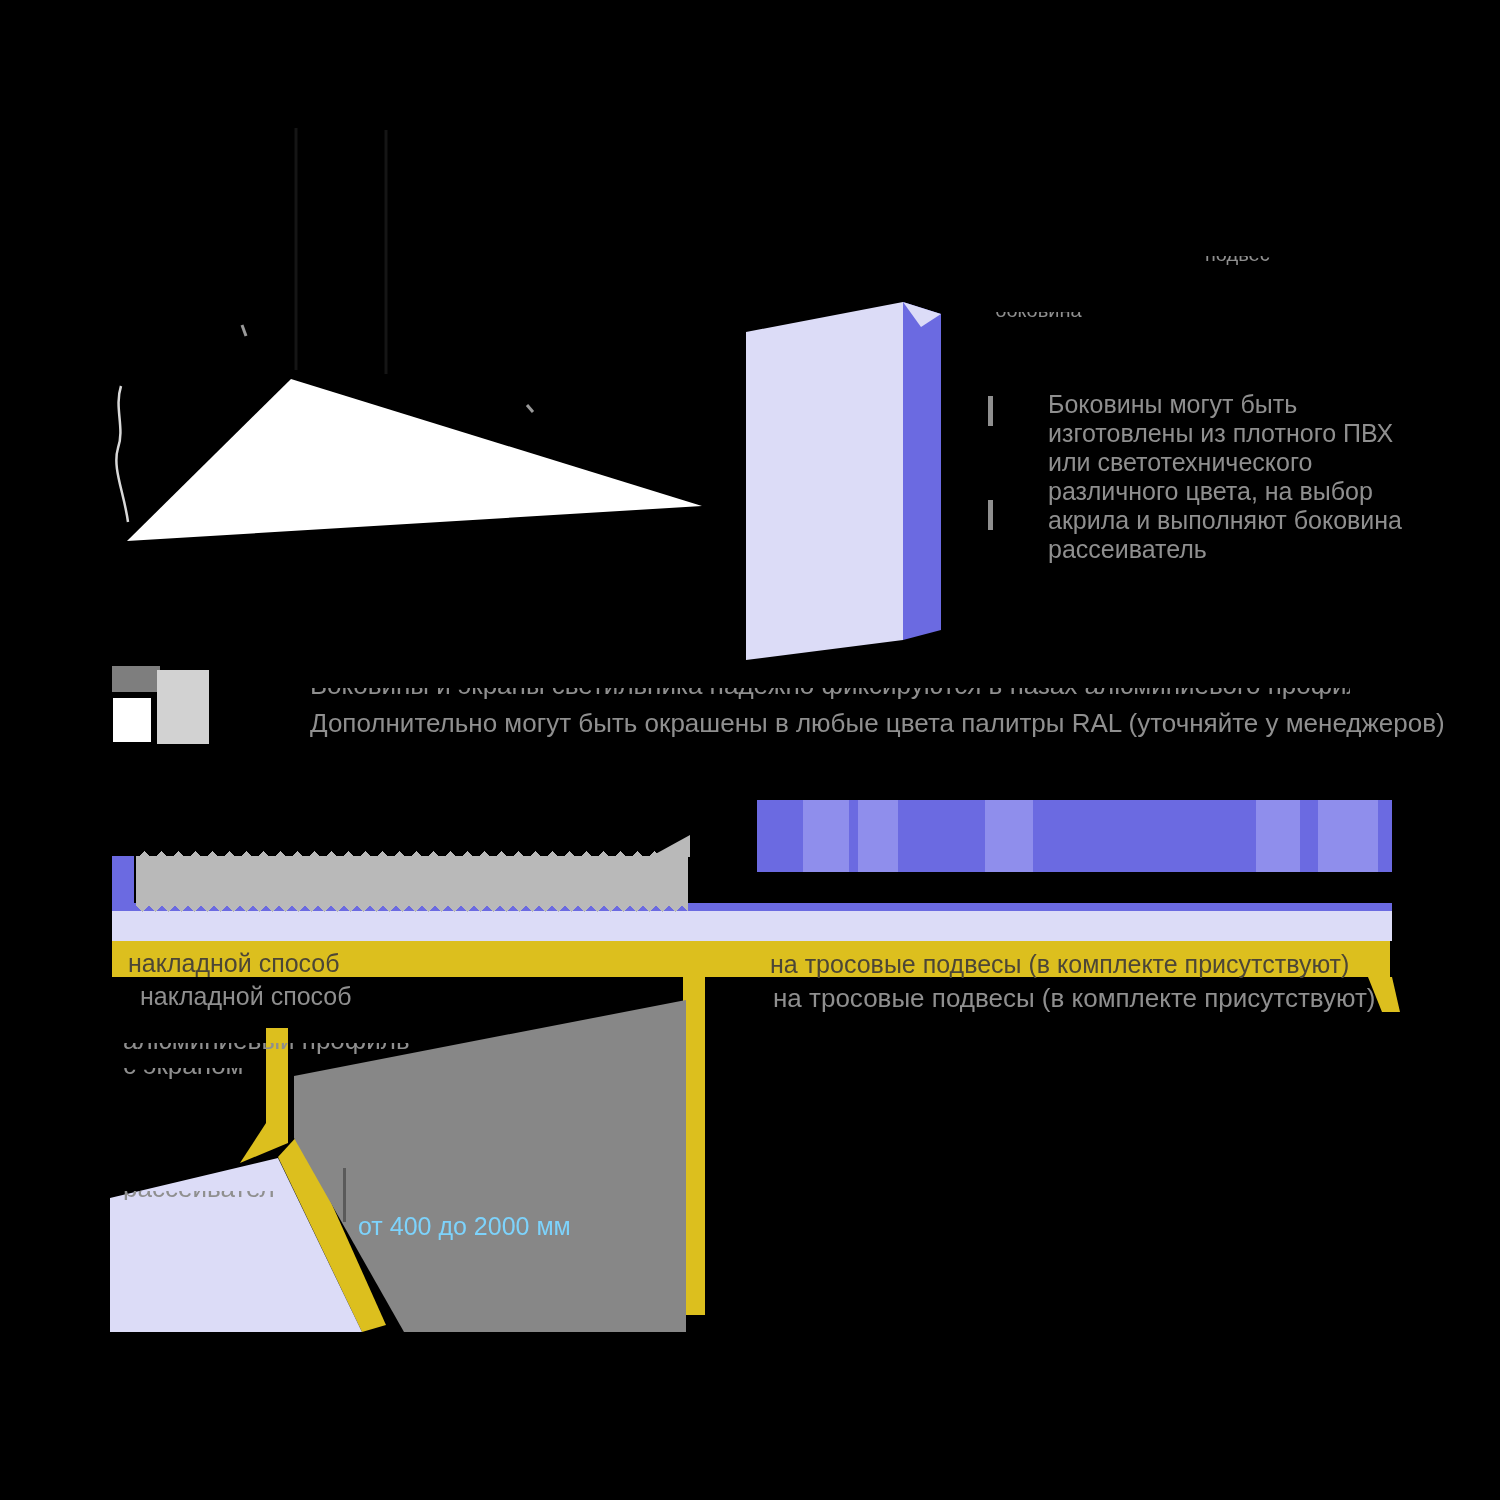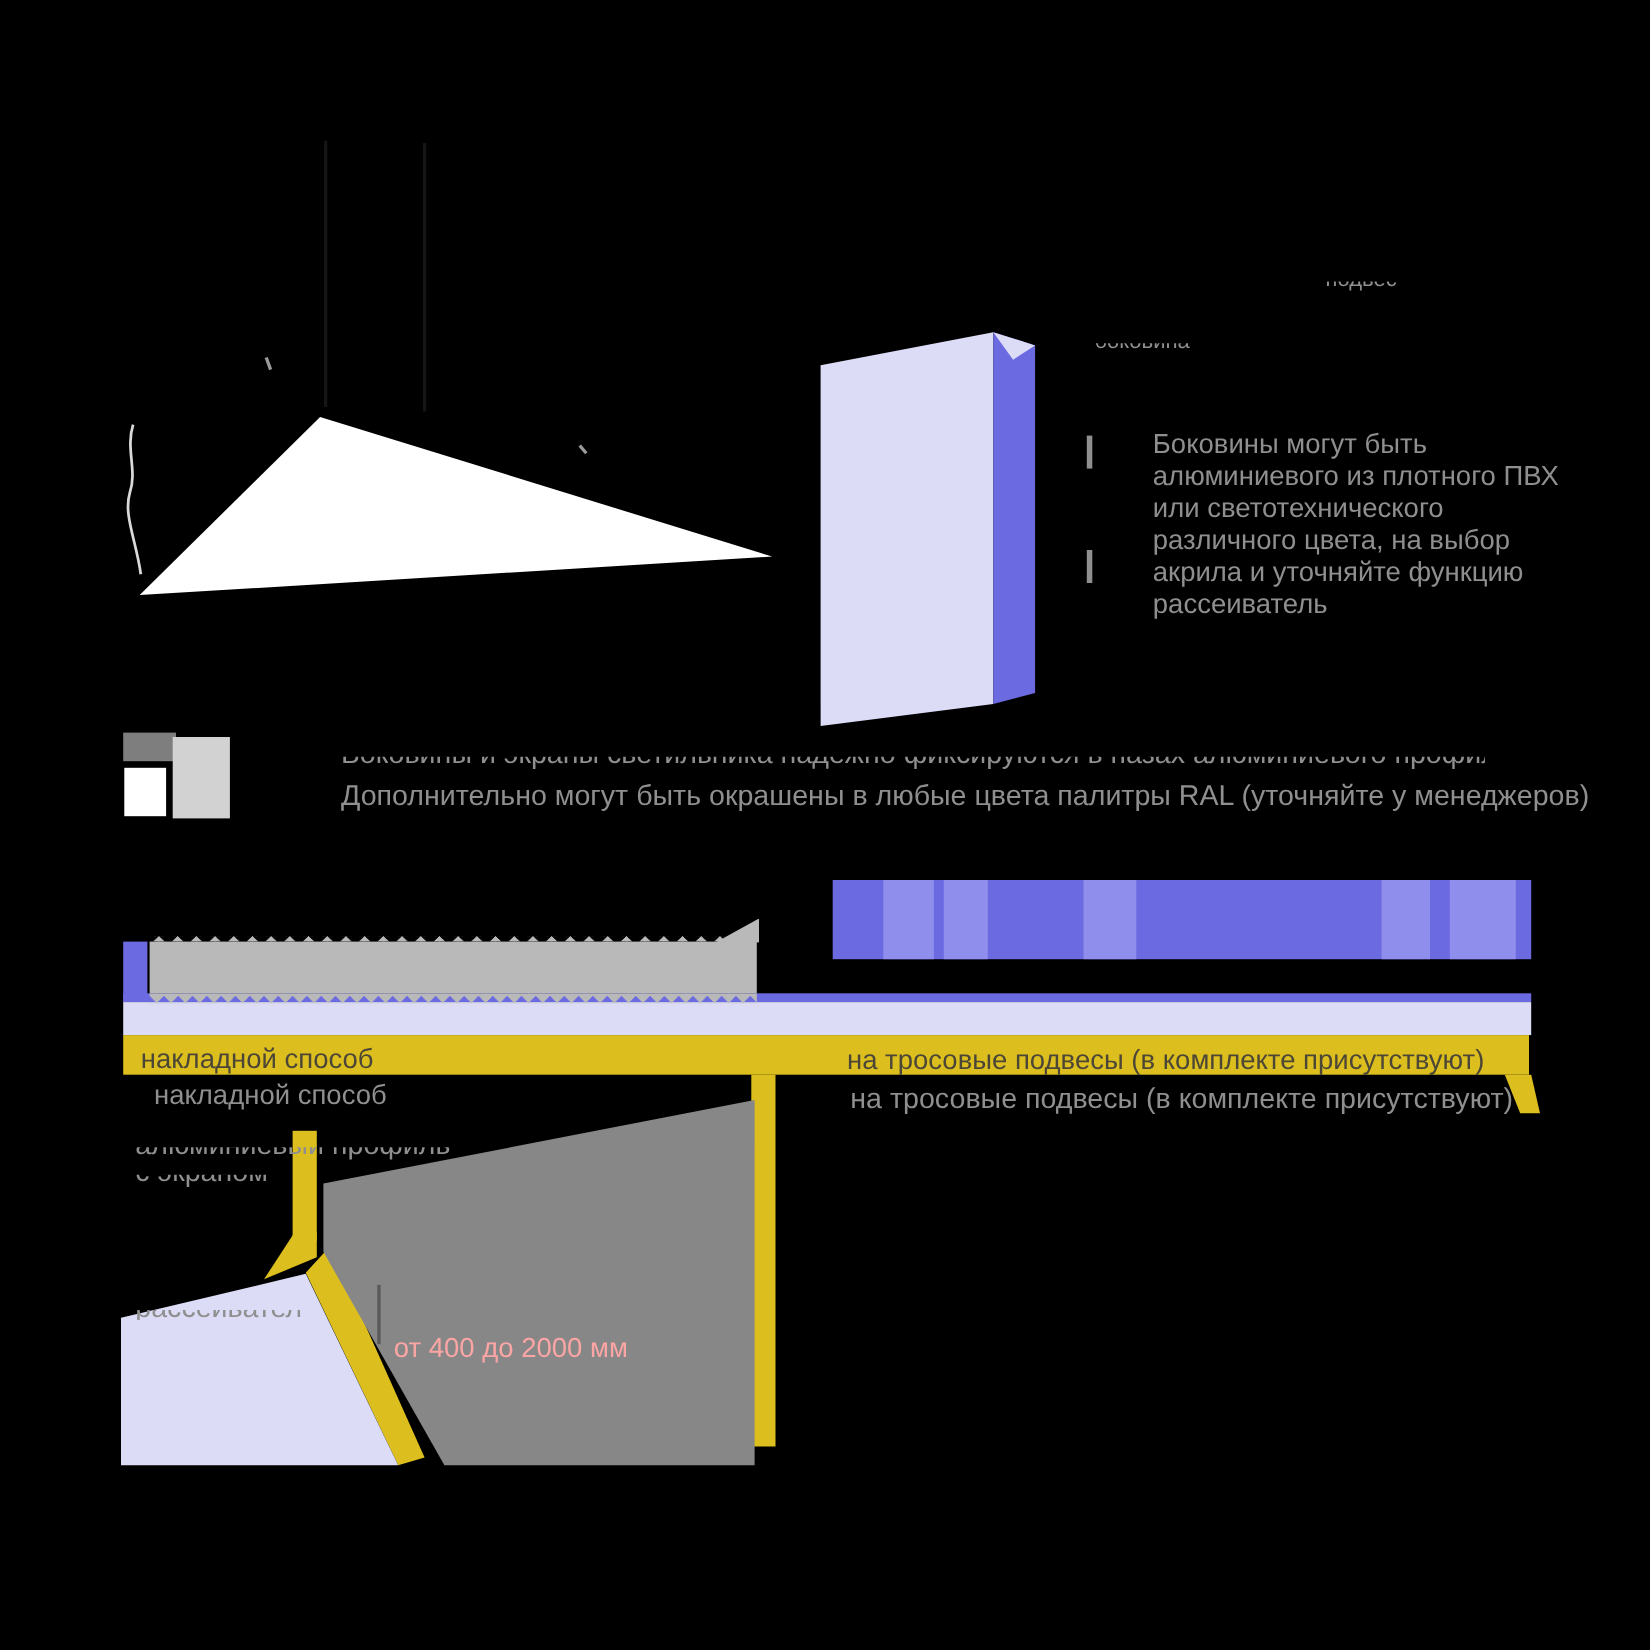--- a/index.html
+++ b/index.html
@@ -3,21 +3,21 @@
 <meta charset="utf-8">
 <style>
   html,body{margin:0;padding:0;background:#000;}
   #canvas{position:relative;width:1500px;height:1500px;background:#000;overflow:hidden;
           font-family:"Liberation Sans",sans-serif;}
   .abs{position:absolute;}
   svg{position:absolute;left:0;top:0;}
   .gtxt{color:#8f8f8f;font-size:25px;line-height:29px;white-space:nowrap;}
   .gtxt2{color:#8f8f8f;font-size:26px;white-space:nowrap;}
   .darkdup{color:#4c4636;font-size:25px;white-space:nowrap;}
-  .dimtxt{color:#fca5a5;font-size:25px;white-space:nowrap;}
+  .dimtxt{color:#7dd3fc;font-size:25px;white-space:nowrap;}
   .frag{overflow:hidden;}
   .frag span{position:relative;display:block;color:#8f8f8f;font-size:26px;line-height:26px;top:-16px;white-space:nowrap;}
   .frag.small span{font-size:20px;line-height:20px;top:-12px;}
   
   #sawstrip{left:136px;top:856px;width:552px;height:47px;background:#b9b9b9;}
   #sawstrip::after{content:'';position:absolute;top:100%;left:0;right:0;height:9px;
      background:conic-gradient(from 315deg at 50% 100%, #b9b9b9 90deg, #0000 0);
      background-size:13px 9px;background-repeat:repeat-x;}
   #sawstrip::before{content:'';position:absolute;bottom:100%;left:0;right:0;height:5px;
      background:conic-gradient(from 135deg at 50% 0%, #b9b9b9 90deg, #0000 0);
@@ -83,24 +83,24 @@
   <div class="patch" style="left:985px;width:48px;"></div>
   <div class="patch" style="left:1256px;width:44px;"></div>
   <div class="patch" style="left:1318px;width:60px;"></div>
 
   <div class="abs swatch-gray"></div>
   <div class="abs swatch-white"></div>
   <div class="abs swatch-light"></div>
 
   <div class="abs gtxt" style="left:1048px;top:390px;">
     <div>Боковины могут быть</div>
-    <div>алюминиевого из плотного ПВХ</div>
+    <div>изготовлены из плотного ПВХ</div>
     <div>или светотехнического</div>
     <div>различного цвета, на выбор</div>
-    <div>акрила и уточняйте функцию</div>
+    <div>акрила и выполняют боковина</div>
     <div>рассеиватель</div>
   </div>
 
   <div class="abs frag" style="left:310px;top:688px;width:1040px;height:12px;">
     <span>Боковины и экраны светильника надёжно фиксируются в пазах алюминиевого профиля</span>
   </div>
 
   <div class="abs gtxt2" style="left:310px;top:708px;">Дополнительно могут быть окрашены в любые цвета палитры RAL (уточняйте у менеджеров)</div>
 
   <div class="abs darkdup" style="left:128px;top:949px;">накладной способ</div>

